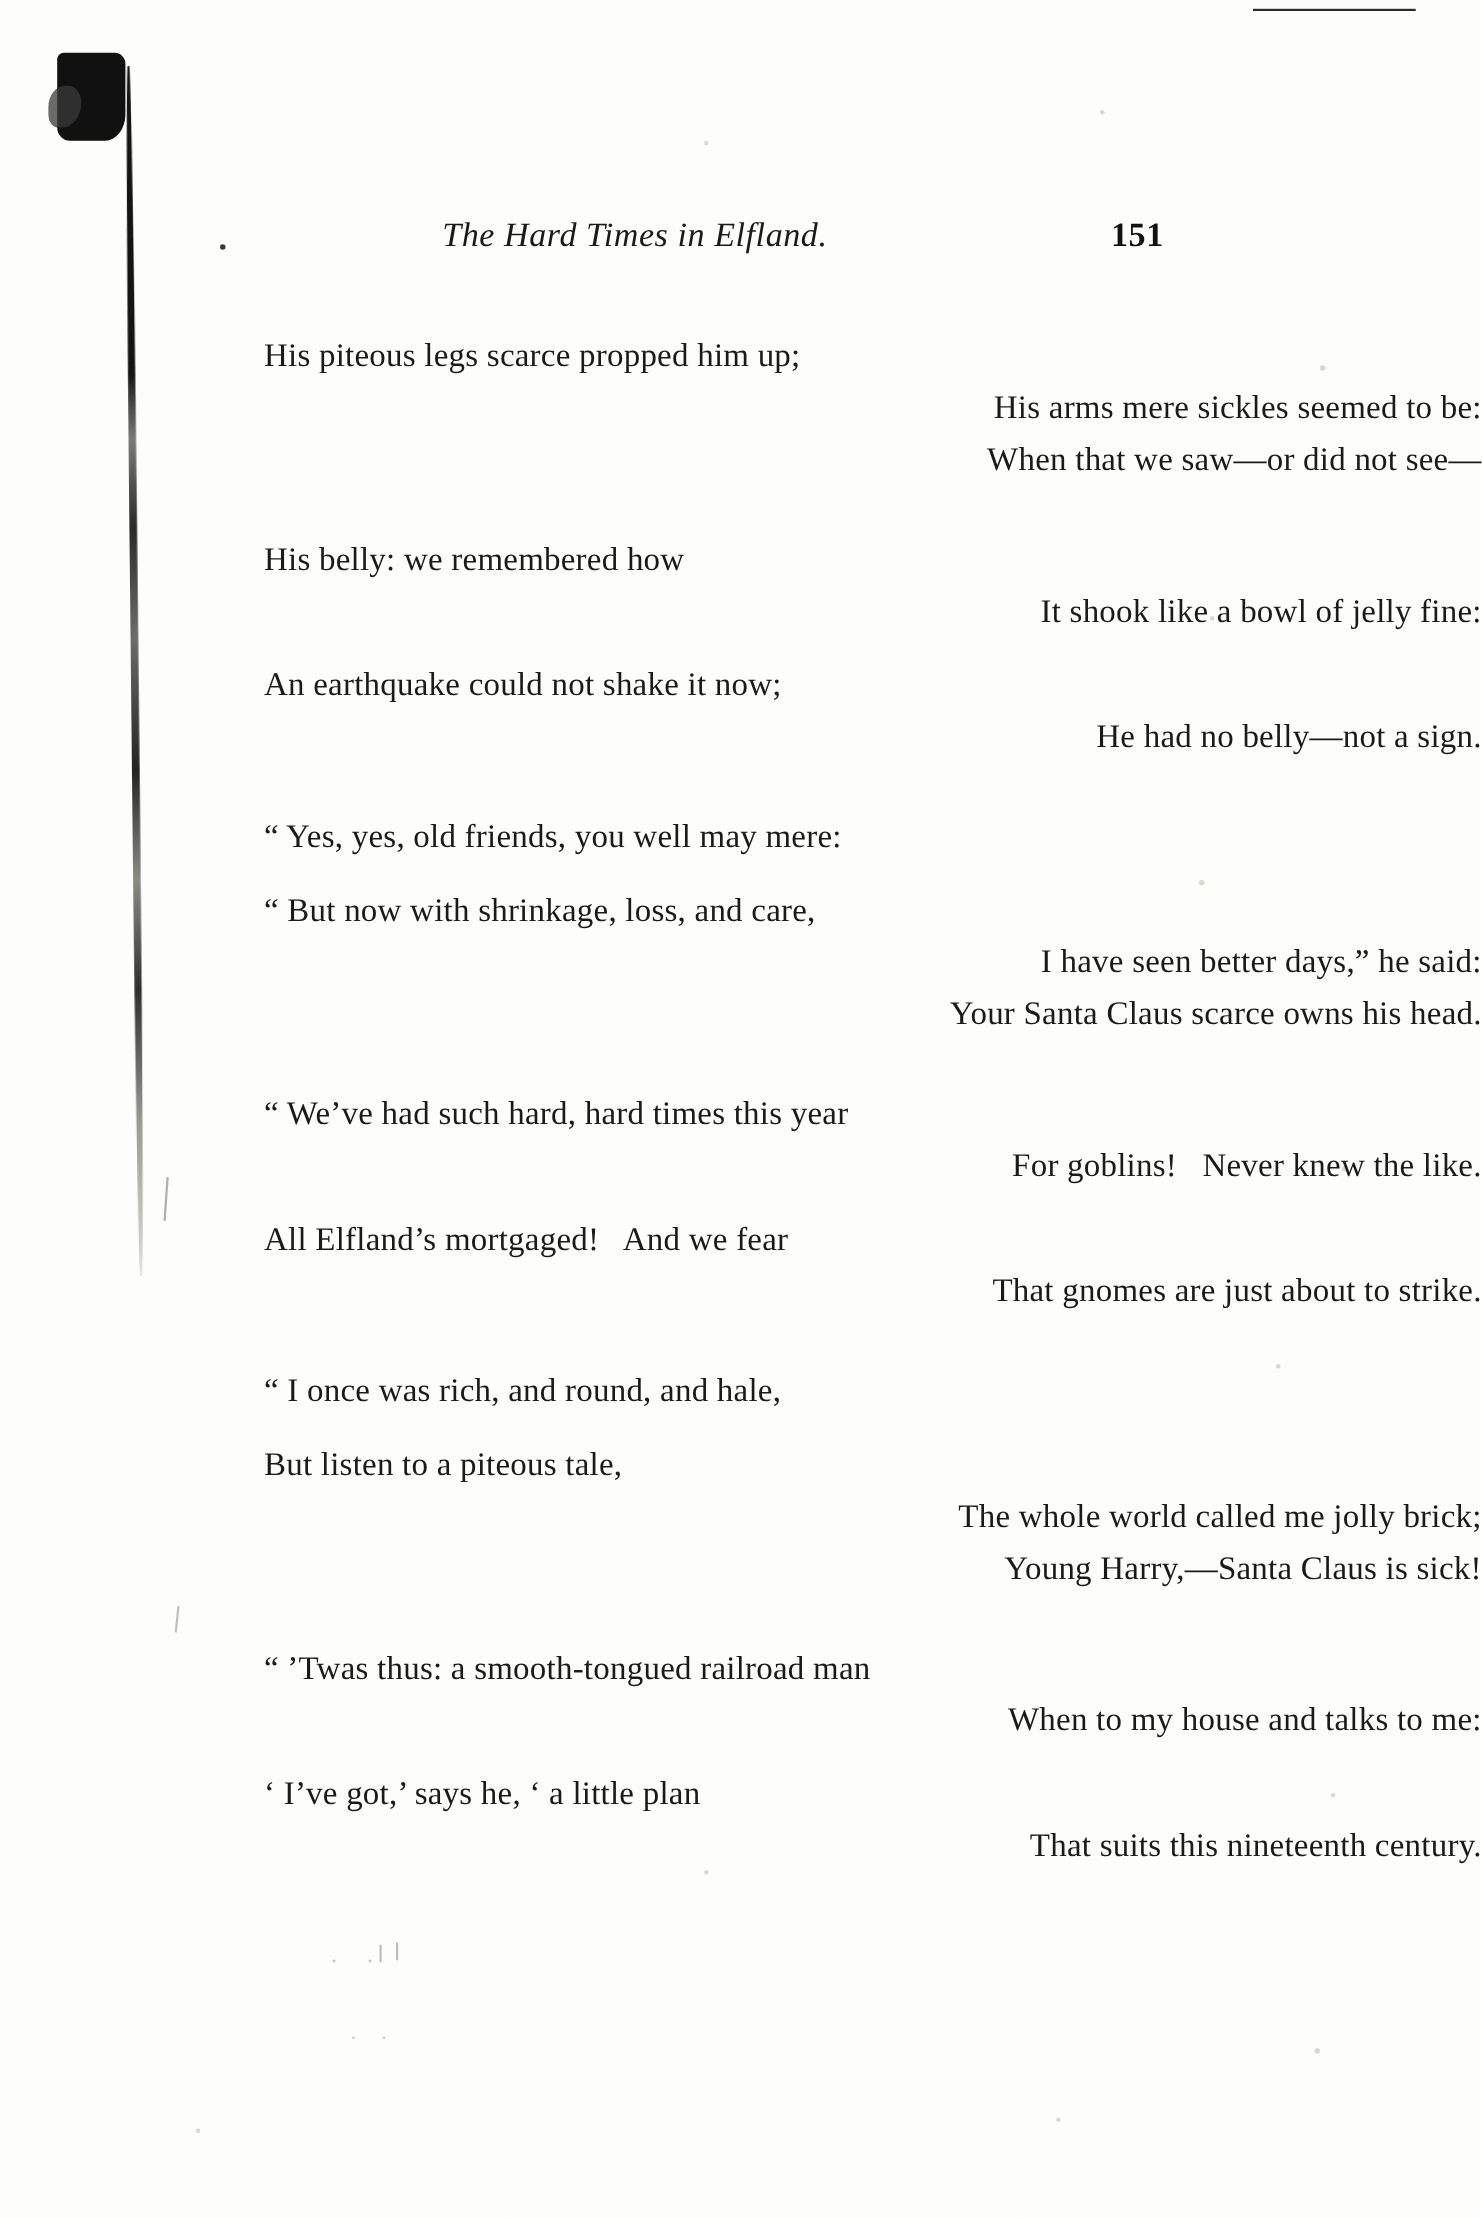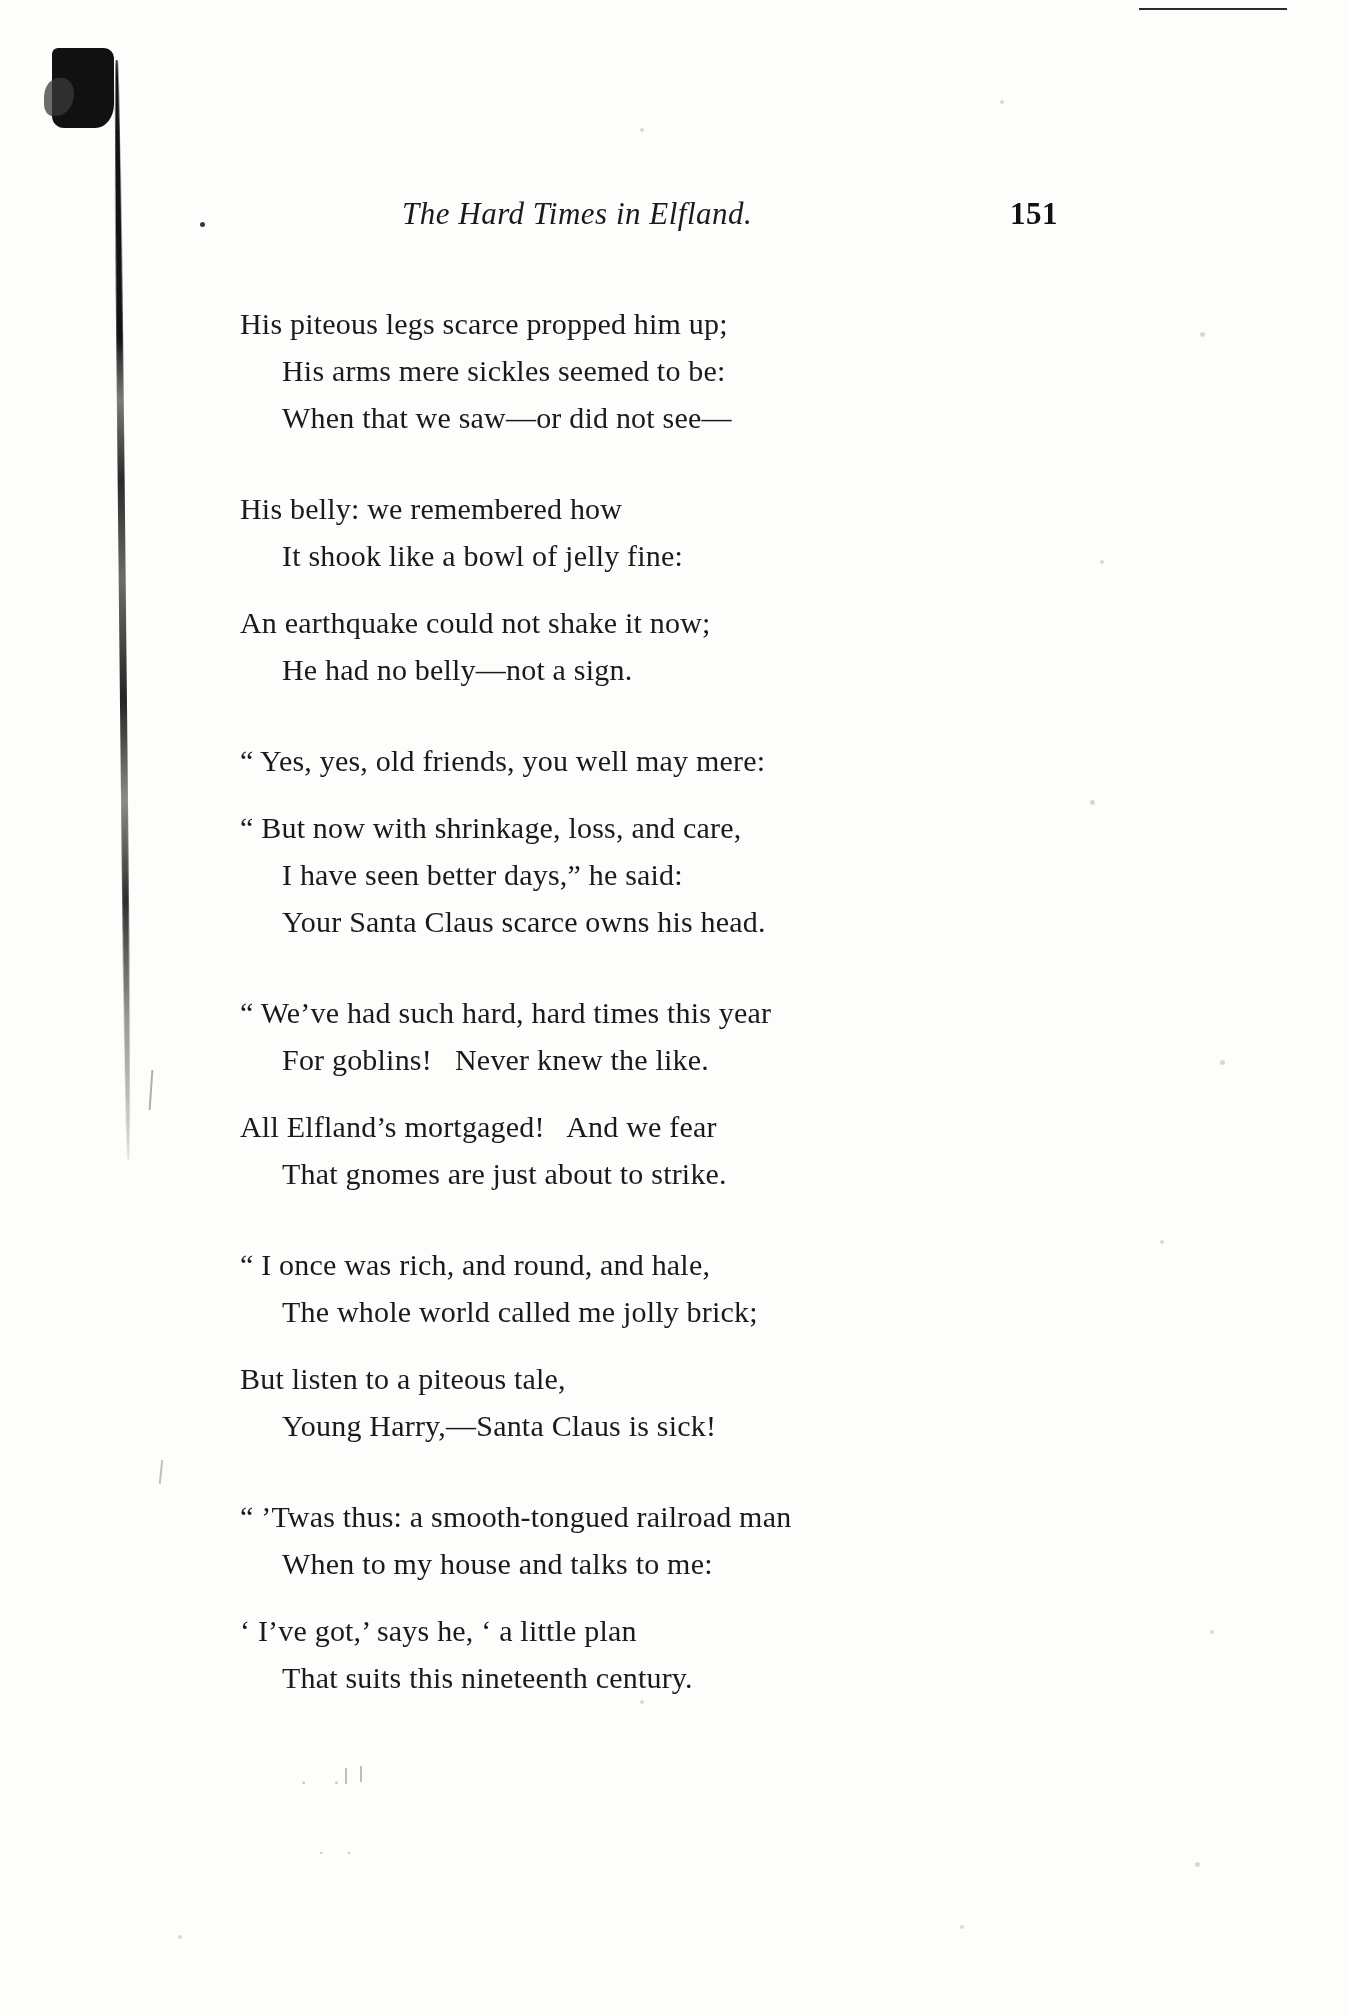--- a/index.html
+++ b/index.html
@@ -155,21 +155,21 @@
   }
   .line {
     font-family: "Liberation Serif", serif;
     font-size: 30px;
     line-height: 47px;
     color: #1a1a1a;
     white-space: pre;
     letter-spacing: 0.2px;
   }
   .ind0 { padding-left: 240px; margin-top: 20px; }
-  .ind1 { padding-left: 282px; }
+  .ind1 { padding-left: 282px; text-align: right; }
 
   
   .bottom-marks {
     position: absolute;
     left: 300px;
     top: 1770px;
     font-size: 22px;
     color: #c4c4bf;
     letter-spacing: 10px;
   }
@@ -237,22 +237,22 @@
         <div class="line ind1">Your Santa Claus scarce owns his head.</div>
       </div>
       <div class="stanza">
         <div class="line ind0">“ We’ve had such hard, hard times this year</div>
         <div class="line ind1">For goblins!   Never knew the like.</div>
         <div class="line ind0">All Elfland’s mortgaged!   And we fear</div>
         <div class="line ind1">That gnomes are just about to strike.</div>
       </div>
       <div class="stanza">
         <div class="line ind0">“ I once was rich, and round, and hale,</div>
+        <div class="line ind0">But listen to a piteous tale,</div>
         <div class="line ind1">The whole world called me jolly brick;</div>
-        <div class="line ind0">But listen to a piteous tale,</div>
         <div class="line ind1">Young Harry,—Santa Claus is sick!</div>
       </div>
       <div class="stanza">
         <div class="line ind0">“ ’Twas thus: a smooth-tongued railroad man</div>
         <div class="line ind1">When to my house and talks to me:</div>
         <div class="line ind0">‘ I’ve got,’ says he, ‘ a little plan</div>
         <div class="line ind1">That suits this nineteenth century.</div>
       </div>
     </div>
 

